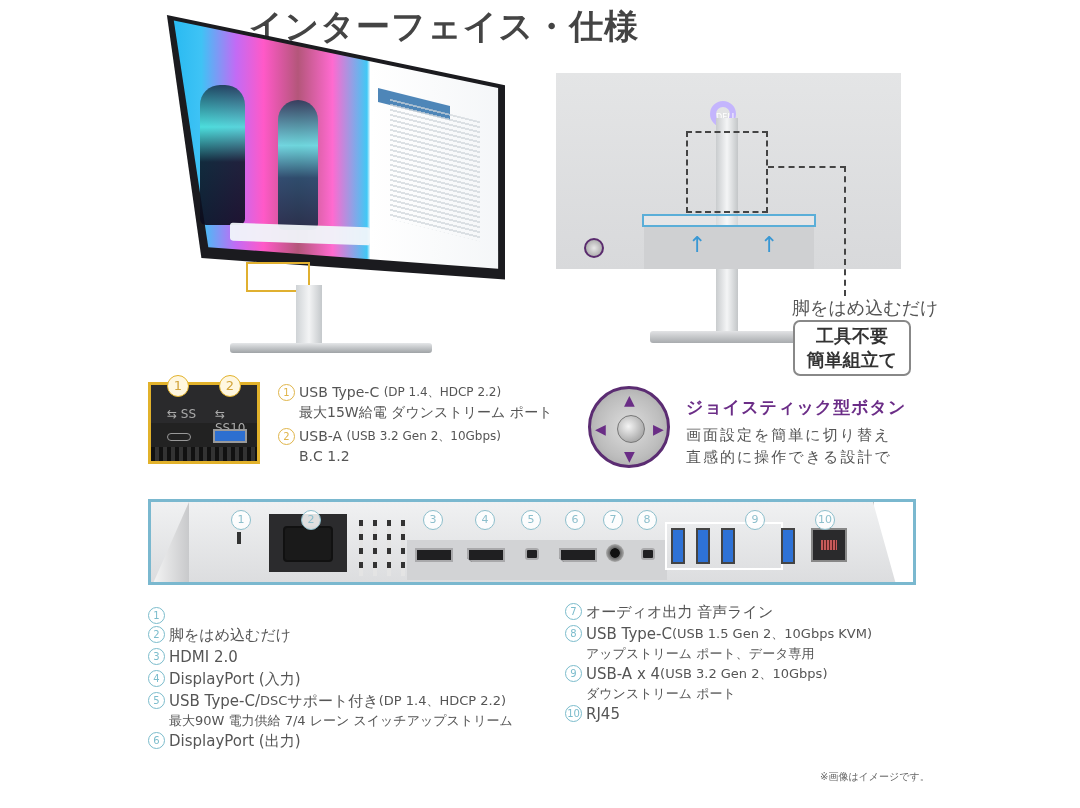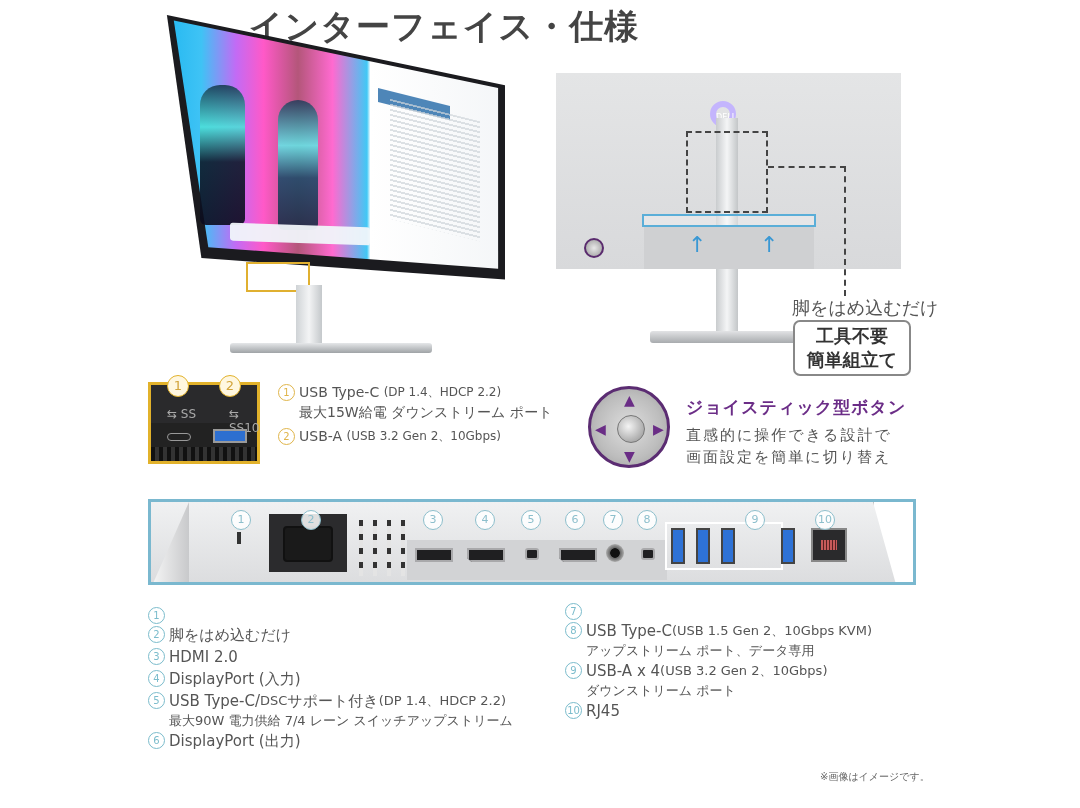--- a/index.html
+++ b/index.html
@@ -128,49 +128,50 @@
 <div class="tool-box">
   <div>工具不要</div>
   <div>簡単組立て</div>
 </div>
 
 <div class="usb-closeup">
   <div class="top"></div>
   <div class="num" style="left:16px;">1</div>
   <div class="num" style="left:68px;">2</div>
   <div class="sym" style="left:16px;">⇆ SS</div>
-  <div class="sym" style="left:78px;">⇆ SS10</div>
+  <div class="sym" style="left:64px;">⇆ SS10</div>
   <div class="usbc"></div>
   <div class="usba"></div>
   <div class="foot"></div>
 </div>
 
 <div class="spec-side">
   <div class="row">
     <span class="circ gold">1</span>
     <span>USB Type-C</span>&nbsp;<span class="sub">(DP 1.4、HDCP 2.2)</span>
   </div>
   <div class="indent">最大15W給電 ダウンストリーム ポート</div>
   <div class="row" style="margin-top:4px;">
     <span class="circ gold">2</span>
     <span>USB-A</span>&nbsp;<span class="sub">(USB 3.2 Gen 2、10Gbps)</span>
   </div>
+  <div class="indent">B.C 1.2</div>
 </div>
 
 <div class="joystick">
   <div class="knob"></div>
   <div class="ar" style="left:33px; top:4px;">▲</div>
   <div class="ar" style="left:33px; top:60px;">▼</div>
   <div class="ar" style="left:4px; top:33px;">◀</div>
   <div class="ar" style="left:62px; top:33px;">▶</div>
 </div>
 <div class="joy-title">ジョイスティック型ボタン</div>
 <div class="joy-desc">
+  <div>画面設定を簡単に切り替え</div>
   <div>直感的に操作できる設計で</div>
-  <div>画面設定を簡単に切り替え</div>
 </div>
 
 <div class="rear">
   <div class="lslope"></div>
   <div class="rslope"></div>
   <div style="position:absolute;left:86px;top:30px;width:4px;height:12px;background:#333;"></div>
   <div class="power">
       <div class="plug"></div>
     </div>
   <div class="vent" style="left:208px;"></div>
@@ -231,20 +232,21 @@
   <div class="second">最大90W 電力供給 7/4 レーン スイッチアップストリーム</div>
   <div class="row">
       <span class="circ teal">6</span>
       <span>DisplayPort (出力)</span>
     </div>
 </div>
 
 <div class="legend" style="left:565px; top:601px;">
   <div class="row">
       <span class="circ teal">7</span>
+      <span>オーディオ出力 音声ライン</span>
     </div>
   <div class="row">
       <span class="circ teal">8</span>
       <span>USB Type-C </span>
       <span class="sub2">(USB 1.5 Gen 2、10Gbps KVM)</span>
     </div>
   <div class="second">アップストリーム ポート、データ専用</div>
   <div class="row">
       <span class="circ teal">9</span>
       <span>USB-A x 4 </span>

